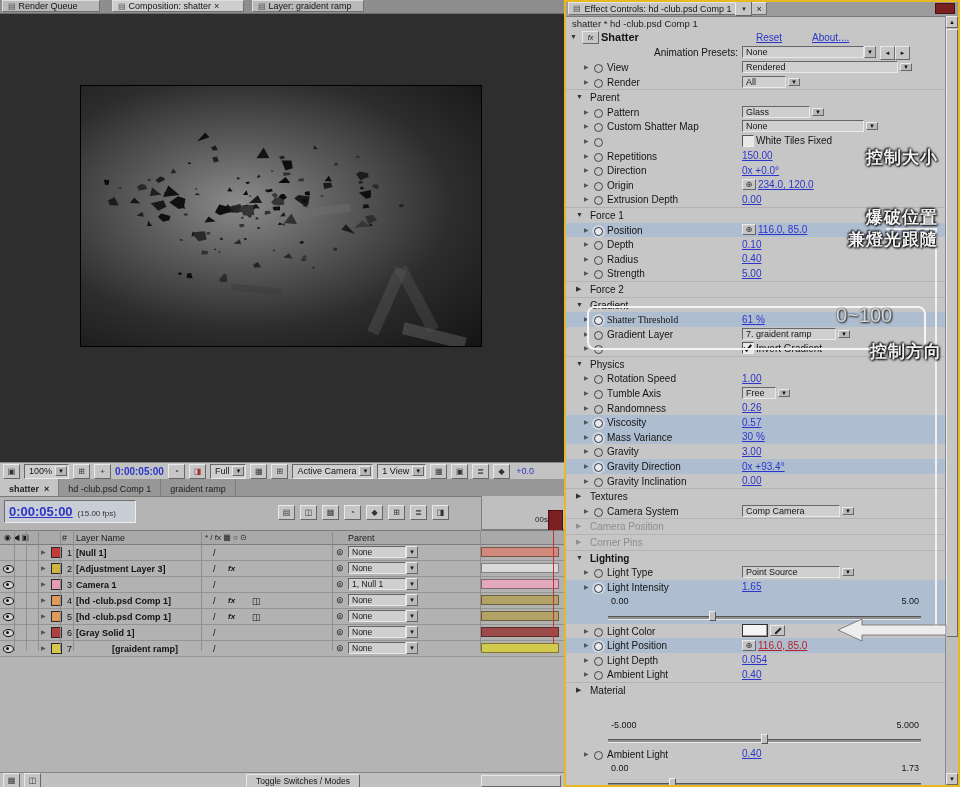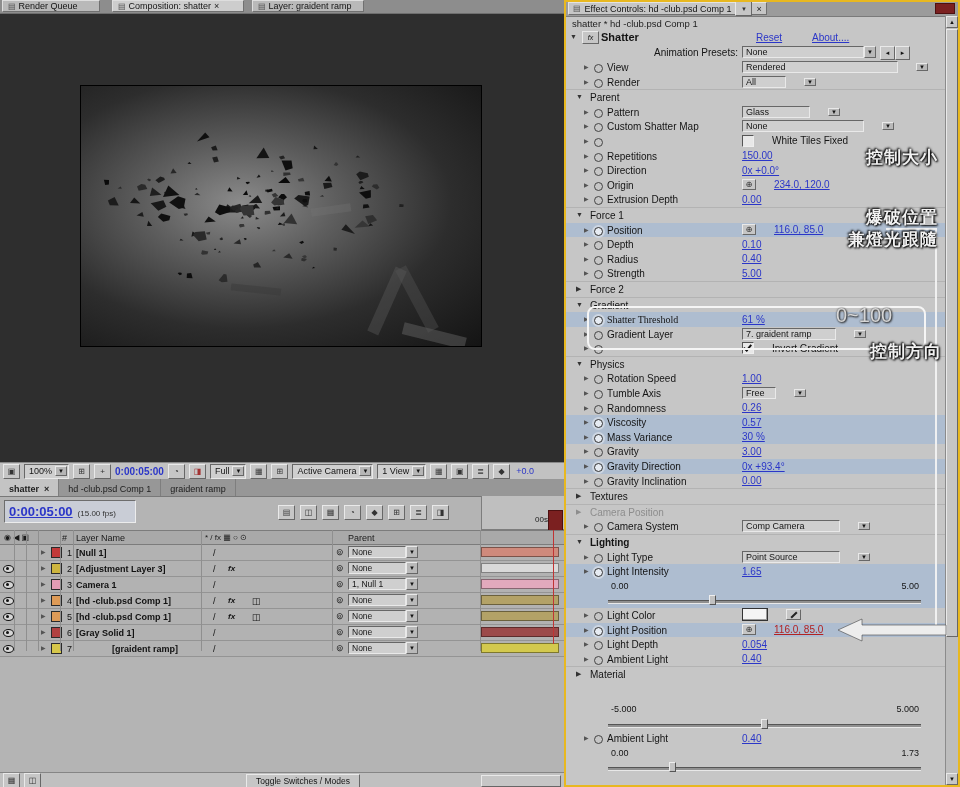--- a/index.html
+++ b/index.html
@@ -82,21 +82,21 @@
   #ecpresets .mini{position:absolute;top:1px;width:13px;height:12px;font-size:7px;display:inline-flex;align-items:center;justify-content:center;}
   #ec-rows{position:absolute;left:0;top:58px;width:379px;}
   .ecrow{position:relative;height:14.6px;}
   .ecrow.grp{border-top:1px solid #b3b3b3;}
   .ecrow.sel{background:#aebdd0;}
   .ecspacer{position:relative;}
   .plabel{position:absolute;top:2px;font-size:10px;white-space:nowrap;}
   .gray .plabel,.gray .twirl{color:#8d8d8d;}
   .stw{position:absolute;width:7px;height:7px;border:1px solid #444;border-radius:50%;background:transparent;}
   .stwsel{background:#e7ecf3;border:1px solid #333;box-shadow:0 0 0 2px #cdd6e2;}
-  .vcol{position:absolute;left:176px;top:1px;height:12px;display:flex;align-items:center;gap:18px;}
+  .vcol{position:absolute;left:176px;top:1px;height:12px;display:flex;align-items:center;gap:2px;}
   .bval{color:#2b36c8;text-decoration:underline;font-size:10px;white-space:nowrap;}
   .rval{color:#b22222;}
   .xhair{width:14px;height:11px;font-size:8px;line-height:9px;text-align:center;color:#222;
     background:#c6c6c6;border:1px solid;border-color:#e9e9e9 #676767 #676767 #e9e9e9;box-sizing:border-box;}
   .ddf{height:12px;background:#cfcfcf;border:1px solid;border-color:#676767 #e9e9e9 #e9e9e9 #676767;
     font-size:9px;padding:0 3px;display:inline-flex;align-items:center;box-sizing:border-box;white-space:nowrap;overflow:hidden;}
   .cbx{width:10px;height:10px;background:#e8e8e8;border:1px solid;border-color:#555 #eee #eee #555;position:relative;box-sizing:content-box;}
   .cbx.on::after{content:"";position:absolute;left:2px;top:0;width:3px;height:6px;border-right:2px solid #101010;border-bottom:2px solid #101010;transform:rotate(40deg);}
   .cklabel{font-size:10px;}
   .scaleL{position:absolute;left:45px;top:2px;font-size:9px;}
@@ -712,32 +712,36 @@
         <span class="stw" style="left: 28px; top: 4px; position: absolute;"></span>
         <span class="plabel" style="left: 41px; top: 2px; position: absolute;">Gravity Inclination</span>
         <span class="vcol">
           <span class="bval">0.00</span>
         </span>
       </div>
       <div class="ecrow grp">
         <span class="twirl" style="left: 10px; top: 3px; position: absolute;">▶</span>
         <span class="plabel" style="left: 24px; top: 2px; position: absolute;">Textures</span>
       </div>
+      <div class="ecrow">
+        <span class="twirl sm" style="left: 18px; top: 4px; position: absolute;">▶</span>
+        <span class="stw" style="left: 28px; top: 4px; position: absolute;"></span>
+        <span class="plabel" style="left: 41px; top: 2px; position: absolute;">Camera System</span>
+        <span class="vcol">
+          <span class="ddf" style="width: 98px;">Comp Camera</span>
+          <span class="ddb">▼</span>
+        </span>
+      </div>
       <div class="ecrow gray grp">
         <span class="twirl" style="left: 10px; top: 3px; position: absolute;">▶</span>
         <span class="plabel" style="left: 24px; top: 2px; position: absolute;">Camera Position</span>
       </div>
-      <div class="ecrow">
-        <span class="twirl sm" style="left: 18px; top: 4px; position: absolute;">▶</span>
-        <span class="stw" style="left: 28px; top: 4px; position: absolute;"></span>
-        <span class="plabel" style="left: 41px; top: 2px; position: absolute;">Camera System</span>
-        <span class="vcol">
-          <span class="ddf" style="width: 98px;">Comp Camera</span>
-          <span class="ddb">▼</span>
-        </span>
+      <div class="ecrow gray grp">
+        <span class="twirl" style="left: 10px; top: 3px; position: absolute;">▶</span>
+        <span class="plabel" style="left: 24px; top: 2px; position: absolute;">Corner Pins</span>
       </div>
       <div class="ecrow grp">
         <span class="twirl" style="left: 10px; top: 3px; position: absolute;">▼</span>
         <span class="plabel" style="left: 24px; top: 2px; position: absolute; font-weight: bold;">Lighting</span>
       </div>
       <div class="ecrow">
         <span class="twirl sm" style="left: 18px; top: 4px; position: absolute;">▶</span>
         <span class="stw" style="left: 28px; top: 4px; position: absolute;"></span>
         <span class="plabel" style="left: 41px; top: 2px; position: absolute;">Light Type</span>
         <span class="vcol">

